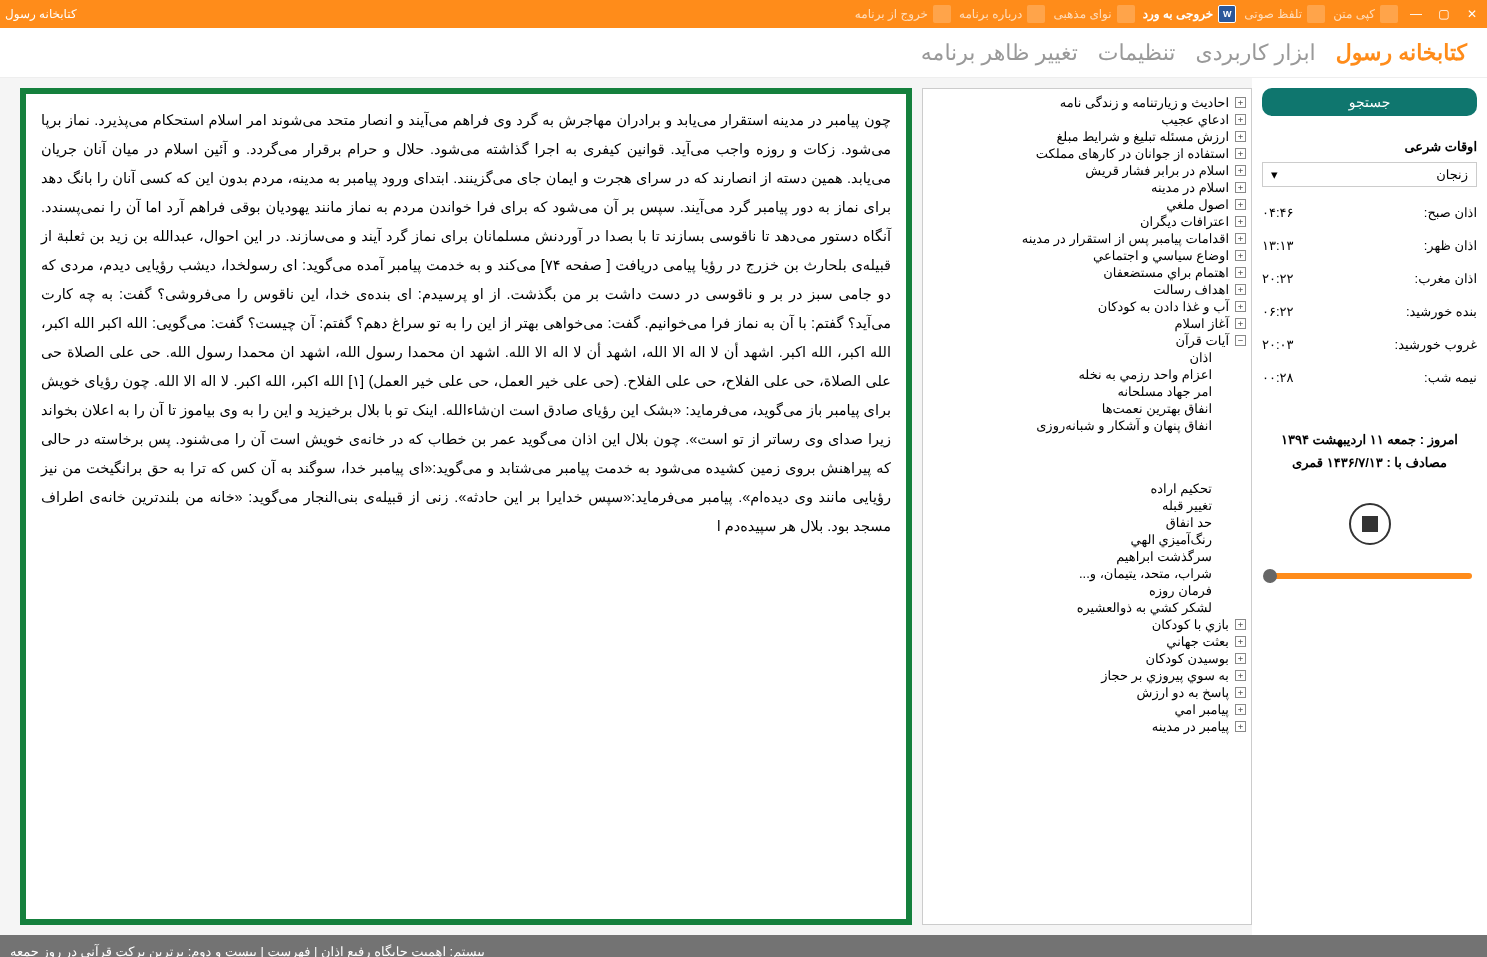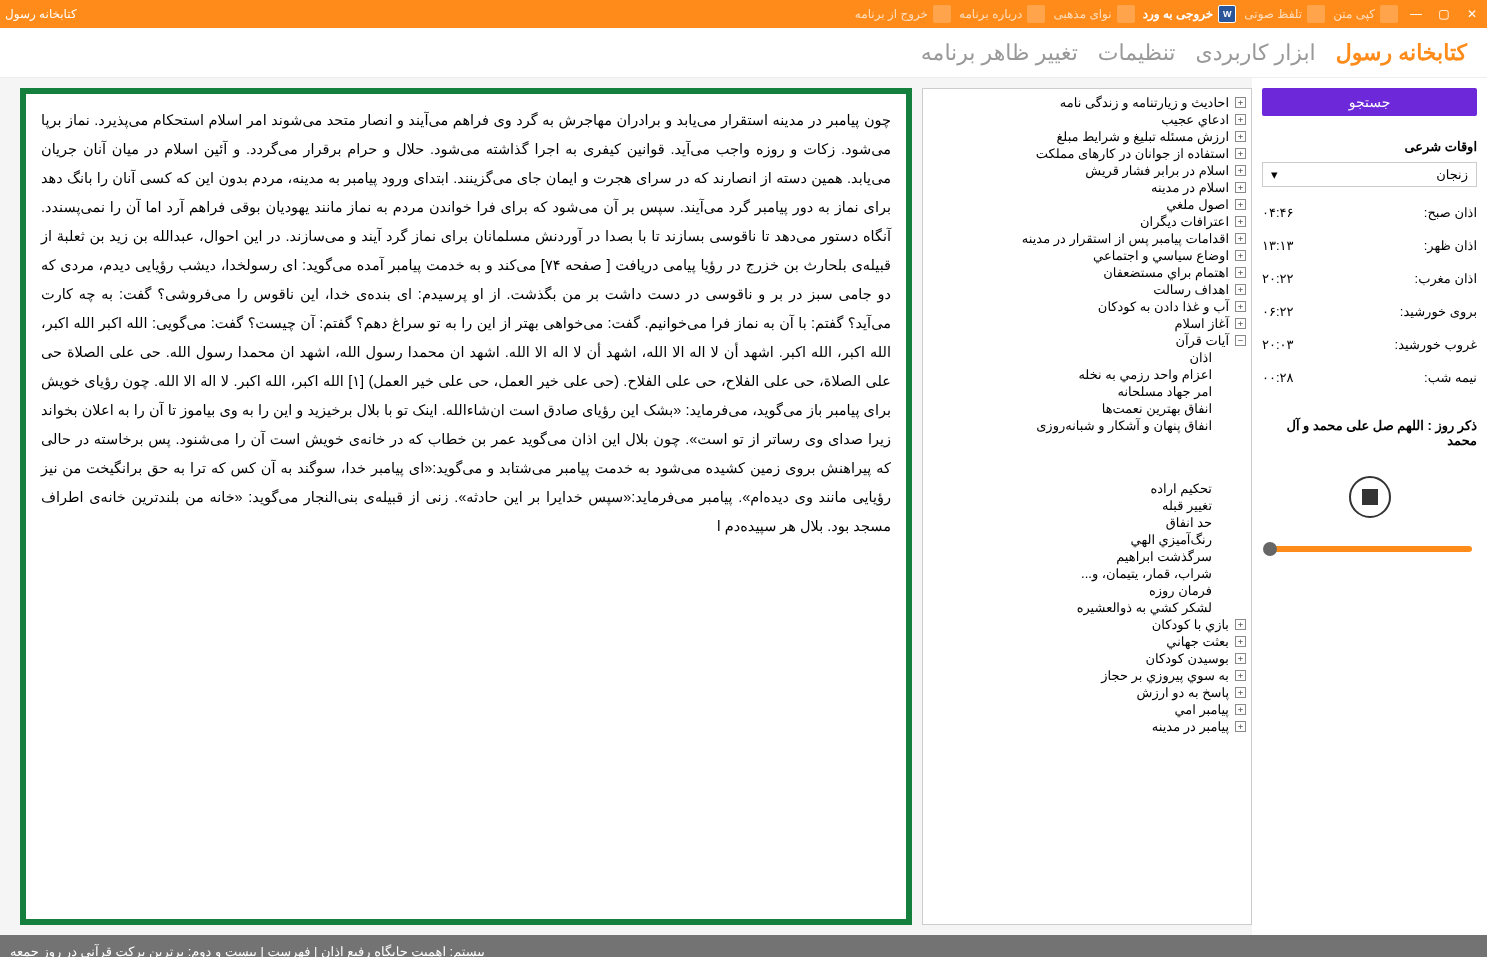--- a/index.html
+++ b/index.html
@@ -14,21 +14,21 @@
 .tb-icon { width: 18px; height: 18px; background: rgba(255,255,255,0.3); border-radius: 2px; }
 .word-icon { background: #2b579a; color: white; font-size: 9px; font-weight: bold; display: flex; align-items: center; justify-content: center; border: 1px solid white; }
 
 .menubar { background: #fff; height: 50px; display: flex; align-items: center; padding: 0 20px; gap: 20px; border-bottom: 1px solid #eee; }
 .menu-item { font-size: 22px; color: #999; cursor: pointer; }
 .menu-item.brand { color: #ff8c1a; font-weight: bold; }
 
 .main { display: flex; height: calc(100% - 78px - 22px); }
 
 .sidebar-right { width: 235px; background: #fff; padding: 10px; display: flex; flex-direction: column; gap: 8px; }
-.search-btn { background: #6d28d9; color: white; text-align: center; padding: 6px; border-radius: 2px; cursor: pointer; font-size: 14px; }
+.search-btn { background: #0f766e; color: white; text-align: center; padding: 6px; border-radius: 10px; cursor: pointer; font-size: 14px; }
 .section-title { text-align: right; font-weight: bold; font-size: 13px; margin-top: 15px; }
 .city-select { border: 1px solid #ccc; padding: 4px 8px; display: flex; justify-content: space-between; align-items: center; font-size: 13px; cursor: pointer; }
 .times { display: flex; flex-direction: column; gap: 18px; margin-top: 10px; font-size: 13px; text-align: right; }
 .times div { display: flex; justify-content: space-between; }
 .zekr { font-size: 13px; text-align: right; margin-top: 25px; font-weight: bold; }
 .date-info { text-align: center; font-size: 13px; margin-top: 35px; line-height: 1.8; font-weight: bold; }
 .stop-btn { width: 42px; height: 42px; border: 2px solid #333; border-radius: 50%; display: flex; align-items: center; justify-content: center; margin: 20px auto 10px; cursor: pointer; }
 .stop-sq { width: 16px; height: 16px; background: #333; }
 .slider { position: relative; height: 6px; background: #ff8c1a; border-radius: 3px; margin: 10px 5px; }
 .slider-thumb { position: absolute; left: -4px; top: -4px; width: 14px; height: 14px; border-radius: 50%; background: #666; cursor: pointer; }
@@ -108,33 +108,36 @@
         </div>
       <div>
           <span>اذان ظهر:</span>
           <span>۱۳:۱۳</span>
         </div>
       <div>
           <span>اذان مغرب:</span>
           <span>۲۰:۲۲</span>
         </div>
       <div>
-          <span>بروی خورشید:</span>
+          <span>بنده خورشید:</span>
           <span>۰۶:۲۲</span>
         </div>
       <div>
           <span>غروب خورشید:</span>
           <span>۲۰:۰۳</span>
         </div>
       <div>
           <span>نیمه شب:</span>
           <span>۰۰:۲۸</span>
         </div>
     </div>
-    <div class="zekr">ذکر روز : اللهم صل علی محمد و آل محمد</div>
+    <div class="date-info">
+      <div>امروز : جمعه ۱۱ اردیبهشت ۱۳۹۴</div>
+      <div>مصادف با : ۱۴۳۶/۷/۱۳ قمری</div>
+    </div>
     <div class="stop-btn">
         <div class="stop-sq"></div>
       </div>
     <div class="slider">
         <div class="slider-thumb"></div>
       </div>
   </div>
 
   <div class="tree-panel">
     <div class="tree-inner" id="tree-container">
@@ -222,21 +225,21 @@
         <div class="tree-node" style="padding-right: 32px;">
           <span class="tree-label">حد انفاق</span>
         </div>
         <div class="tree-node" style="padding-right: 32px;">
           <span class="tree-label">رنگ‌آميزي الهي</span>
         </div>
         <div class="tree-node" style="padding-right: 32px;">
           <span class="tree-label">سرگذشت ابراهيم</span>
         </div>
         <div class="tree-node" style="padding-right: 32px;">
-          <span class="tree-label">شراب، قمار، يتيمان، و...</span>
+          <span class="tree-label">شراب، متحد، يتيمان، و...</span>
         </div>
         <div class="tree-node" style="padding-right: 32px;">
           <span class="tree-label">فرمان روزه</span>
         </div>
         <div class="tree-node" style="padding-right: 32px;">
           <span class="tree-label">لشکر کشي به ذوالعشيره</span>
         </div>
         <div class="tree-node" style="padding-right: 0px;">
           <span class="expander">+</span>
           <span class="tree-label">بازي با کودکان</span>

